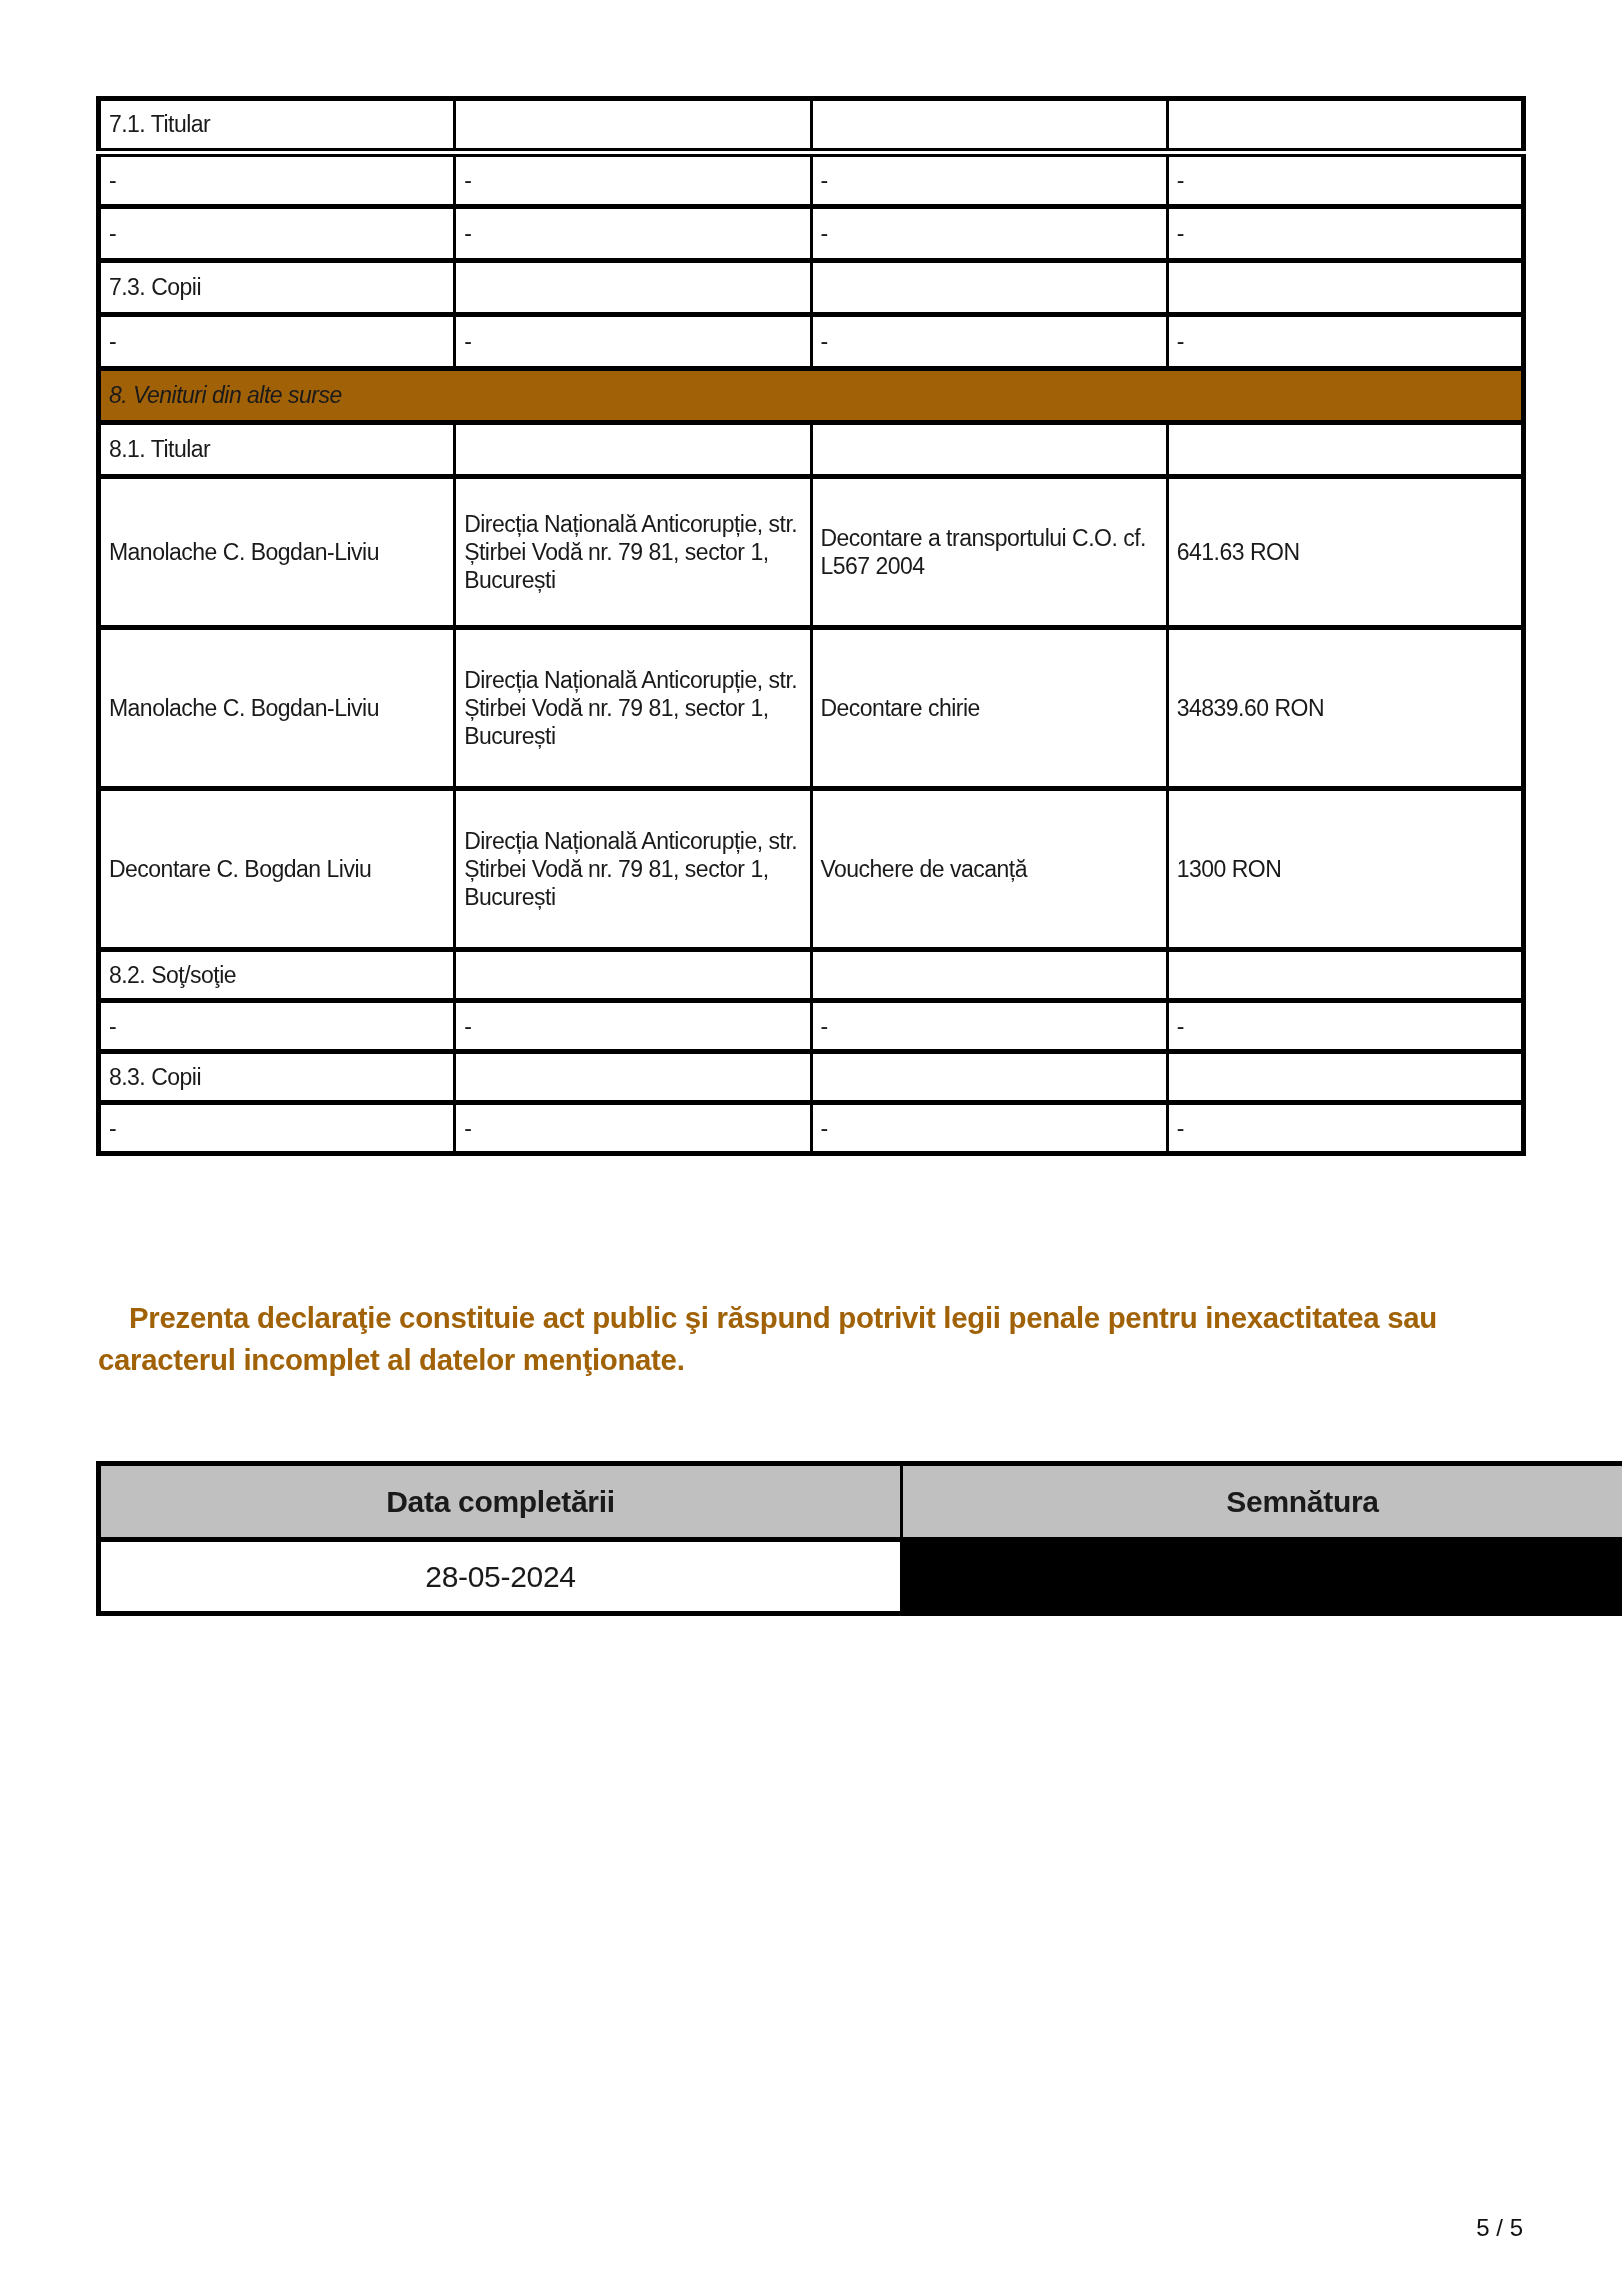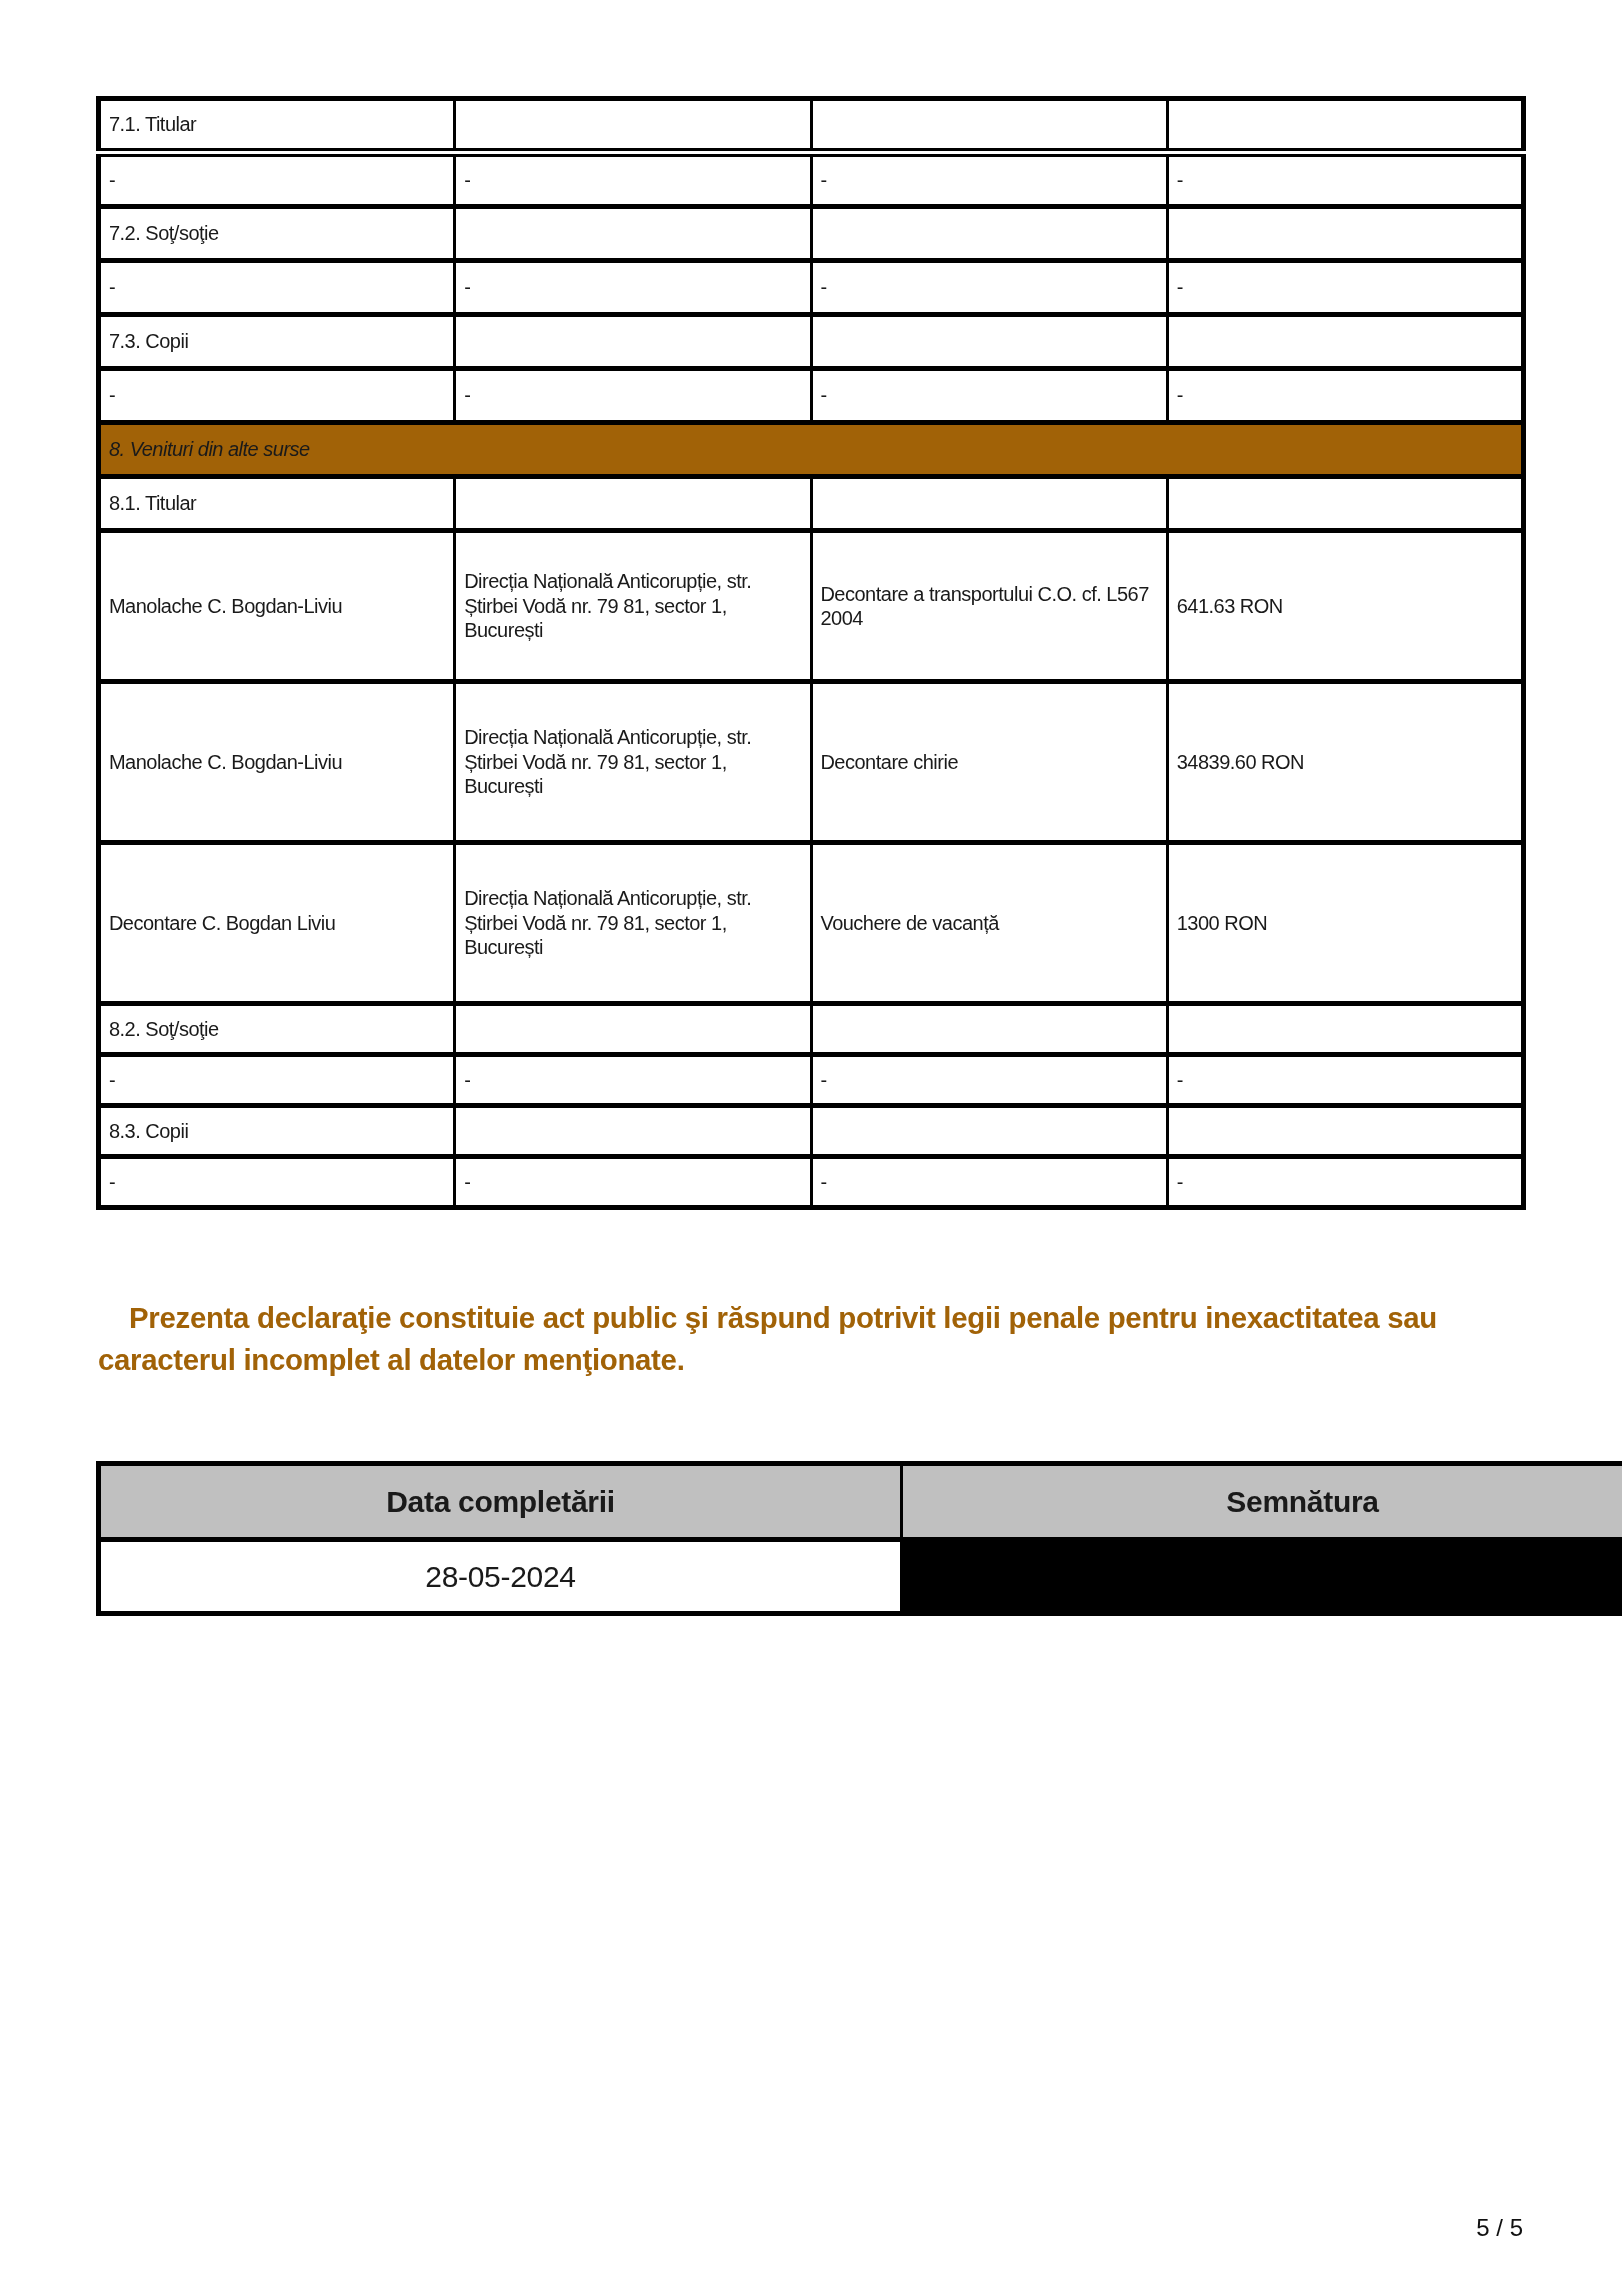--- a/index.html
+++ b/index.html
@@ -20,21 +20,21 @@
     top: 96px;
     width: 1430px;
     border-collapse: collapse;
     table-layout: fixed;
     border: 5.9px solid #000;
   }
   table.income td {
     border: 3.9px solid #000;
     border-top-width: 5.2px;
     border-bottom-width: 5.2px;
-    font-size: 20px;
+    font-size: 23px;
     line-height: 1.22;
     letter-spacing: -0.5px;
     padding: 3.9px 7.9px;
     vertical-align: middle;
     overflow: hidden;
     word-wrap: break-word;
   }
   table.income tr.r-small  { height: 54px; }
   table.income tr.r-last   { height: 51px; }
   table.income tr.r-data1  { height: 151px; }
@@ -112,26 +112,20 @@
         <td></td>
         <td></td>
       </tr>
       <tr class="r-small">
         <td>-</td>
         <td>-</td>
         <td>-</td>
         <td>-</td>
       </tr>
       <tr class="r-small">
-        <td>7.2. Soţ/soţie</td>
-        <td></td>
-        <td></td>
-        <td></td>
-      </tr>
-      <tr class="r-small">
         <td>-</td>
         <td>-</td>
         <td>-</td>
         <td>-</td>
       </tr>
       <tr class="r-small">
         <td>7.3. Copii</td>
         <td></td>
         <td></td>
         <td></td>

